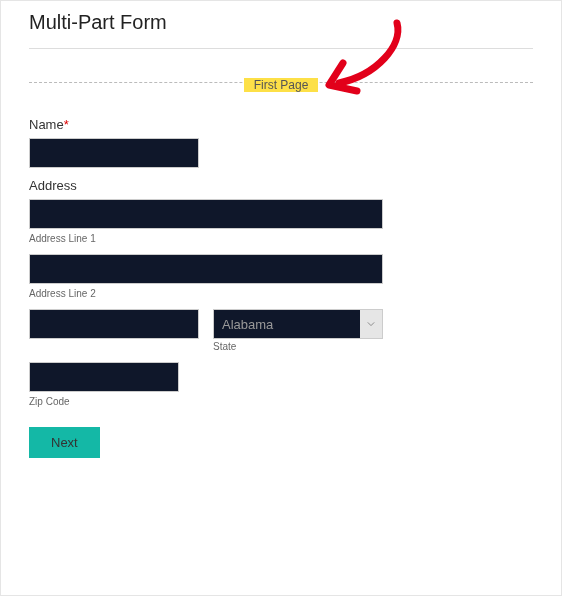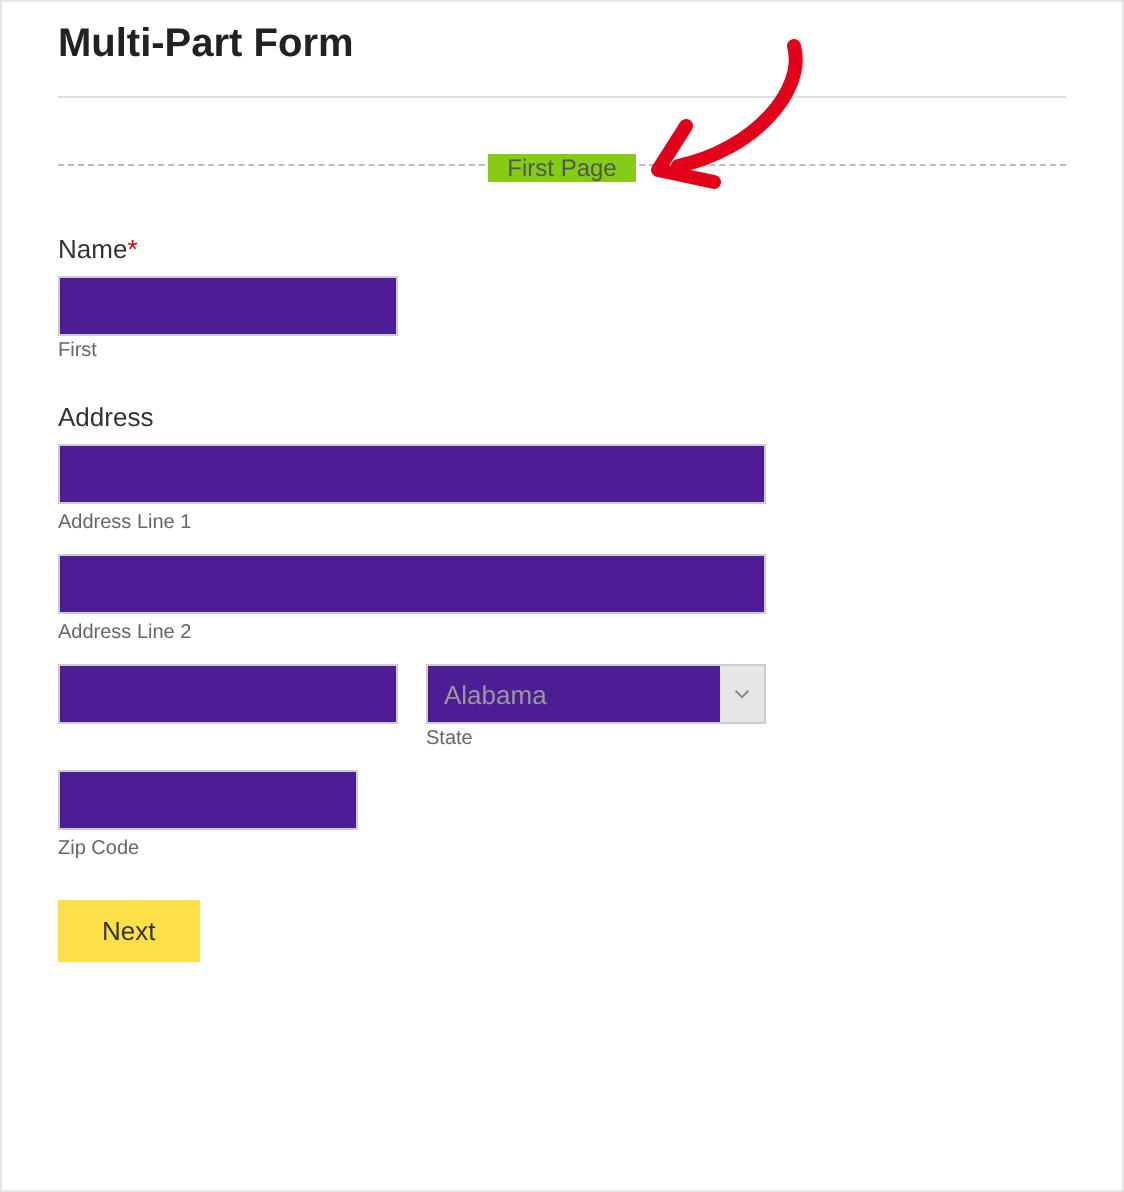--- a/index.html
+++ b/index.html
@@ -13,21 +13,21 @@
 .card {
   border: 1px solid #e5e5e5;
   background: #fff;
   width: 562px;
   height: 596px;
   padding: 10px 28px 18px 28px;
   position: relative;
 }
 .page-title {
   font-size: 20px;
-  font-weight: 700;
+  font-weight: 400;
   color: #222;
   margin-bottom: 14px;
 }
 .hr {
   border: none;
   border-top: 1px solid #ddd;
   margin-bottom: 26px;
 }
 .page-break {
   position: relative;
@@ -37,40 +37,40 @@
 }
 .page-break::before {
   content: "";
   position: absolute;
   top: 50%;
   left: 0; right: 0;
   border-top: 1px dashed #bbb;
 }
 .page-break span {
   position: relative;
-  background: #84cc16;
+  background: #fde047;
   padding: 0 10px;
   font-size: 12px;
   color: #555;
 }
 .field-label {
   font-size: 13px;
   color: #333;
   margin-bottom: 6px;
   display: block;
 }
 .req { color: #d00; }
 .row { display: flex; gap: 14px; }
 .col { flex: 1; max-width: 170px; }
 .col-wide { width: 354px; }
 input[type=text], .select {
   width: 100%;
   height: 30px;
   border: 1px solid #ccc;
-  background: #4c1d95;
+  background: #0f172a;
   font-size: 13px;
   padding: 0 8px;
 }
 .sublabel {
   font-size: 10px;
   color: #666;
   margin-top: 2px;
   margin-bottom: 10px;
 }
 .address-block input { margin-bottom: 2px; }
@@ -83,21 +83,21 @@
 }
 .select .arrow {
   width: 22px; height: 28px;
   background: #e6e6e6;
   margin-right: -8px;
   display: flex; align-items: center; justify-content: center;
 }
 .select .arrow svg { width: 8px; height: 8px; }
 .btn-next {
   margin-top: 10px;
-  background: #fde047;
+  background: #14b8a6;
   border: none;
   padding: 8px 22px;
   font-size: 13px;
   color: #333;
   cursor: pointer;
 }
 .annotation-arrow {
   position: absolute;
   top: 14px;
   left: 316px;
@@ -121,21 +121,20 @@
     <path d="M26 48 L12 70 L40 76" stroke="#e2001a" stroke-width="7" fill="none" stroke-linecap="round" stroke-linejoin="round"></path>
   </svg>
 
   <div class="section">
     <label class="field-label">
       <span>Name</span><span class="req">*</span>
     </label>
     <div class="row">
       <div class="col">
         <input type="text" value="" style="">
-        <div class="sublabel">First</div>
       </div>
     </div>
   </div>
 
   <div class="section address-block">
     <label class="field-label">Address</label>
     <div class="col-wide">
       <input type="text" value="" style="">
       <div class="sublabel">Address Line 1</div>
       <input type="text" value="" style="">

